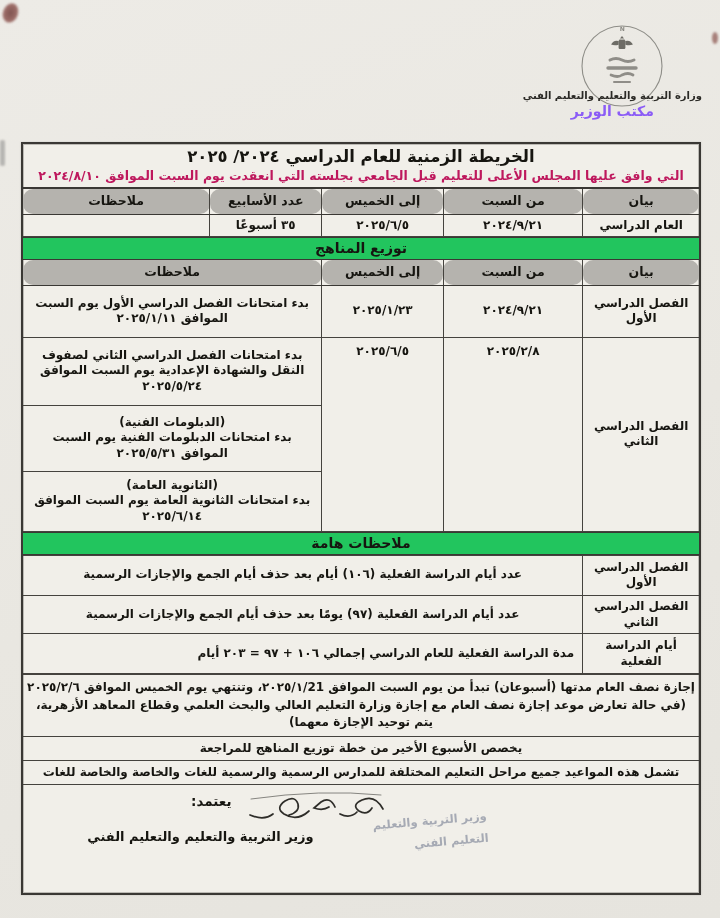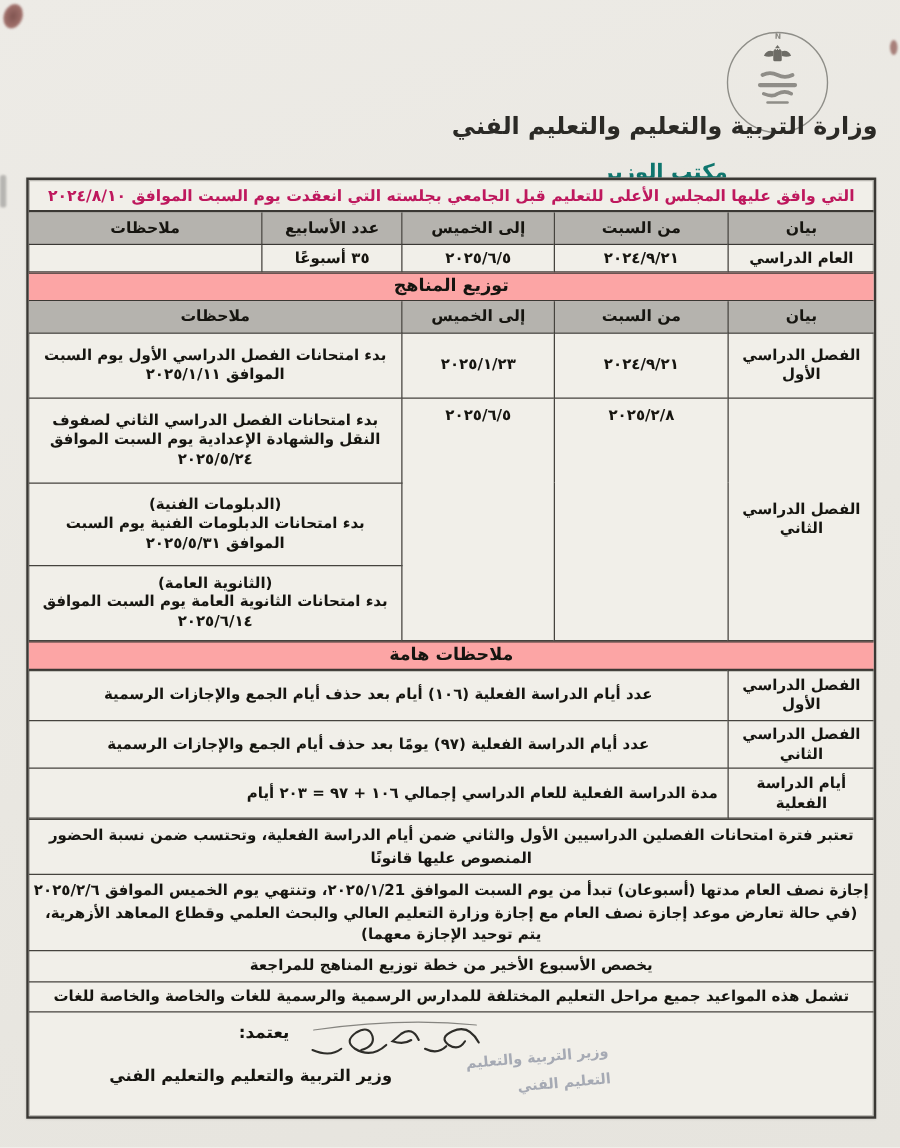--- a/index.html
+++ b/index.html
@@ -15,45 +15,45 @@
   
   .artifact { position:absolute; border-radius:50%; filter:blur(1px); }
   .a1 { left:3px; top:3px; width:15px; height:20px; background:radial-gradient(#5d2320,#8a4a45 70%,transparent); opacity:.75; transform:rotate(20deg); }
   .a2 { left:712px; top:32px; width:6px; height:12px; background:#7a3a34; opacity:.6; }
   .a3 { left:0px; top:140px; width:5px; height:26px; background:#555; opacity:.35; border-radius:2px; }
 
   
   .doc-header { position:relative; height:142px; }
   .seal { position:absolute; top:24px; right:56px; width:84px; height:84px; opacity:.88; }
   .head-text { position:absolute; top:90px; right:18px; text-align:center; }
-  .ministry { font-size:19px; font-weight:700; color:#2b2a26; letter-spacing:.2px; }
-  .office { font-size:17px; font-weight:700; color:#0f766e; margin-top:16px; }
+  .ministry { font-size:10px; font-weight:700; color:#2b2a26; letter-spacing:.2px; }
+  .office { font-size:14px; font-weight:700; color:#8b5cf6; margin-top:2px; }
 
   
   .frame {
     position:absolute; left:21px; right:19px; top:142px; height:753px;
     border:2.5px solid #3a3834;
     box-shadow: inset 0 0 0 1px rgba(90,88,82,.35), 0 0 2px rgba(0,0,0,.15);
     background:#f1efe9;
     overflow:hidden;
   }
 
   .title-box { border-bottom:2px solid #3a3834; padding:3px 6px 4px; }
   .main-title { font-size:16.5px; font-weight:700; text-align:center; letter-spacing:.2px; }
   .subtitle { font-size:12.5px; font-weight:700; text-align:center; margin-top:2px; color:#be185d; }
 
   table.tbl { width:100%; border-collapse:collapse; table-layout:fixed; }
   .tbl th, .tbl td { border:1px solid #45433e; font-size:12px; font-weight:700; text-align:center; vertical-align:middle; padding:3px 4px; line-height:1.32; }
-  .tbl th { background:#b5b3ae; font-size:12.5px; padding:4px 2px; border-bottom:1.5px solid #3a3834; }
+  .tbl th { background:#b5b3ae; font-size:12.5px; padding:4px 2px; border-bottom:1.5px solid #3a3834;border-radius:10px; }
   .tbl tr:first-child th { border-top:none; }
   .tbl th:first-child, .tbl td:first-child { border-right:none;margin-top:12px; }
   .tbl th:last-child, .tbl td:last-child { border-left:none; }
 
   .secbar {
-    background:#fca5a5; border-top:1.5px solid #3a3834; border-bottom:1.5px solid #3a3834;
+    background:#22c55e; border-top:1.5px solid #3a3834; border-bottom:1.5px solid #3a3834;
     text-align:center; font-size:14px; font-weight:700; padding:2px 0 3px; letter-spacing:.3px;
   }
 
   .t2 td.vtop { vertical-align:top; padding-top:6px; }
   .t2 td.lbl2 { vertical-align:middle; }
   .note-title { font-weight:700; }
   .t3 td.txt-right { text-align:right; padding-right:8px; }
 
   .par { border-top:1px solid #45433e; font-size:12px; font-weight:700; text-align:center; padding:4px 8px; line-height:1.45; }
   .p2 { padding:4px 4px; }
@@ -101,20 +101,21 @@
   </div>
   <div class="head-text">
     <div class="ministry">وزارة التربية والتعليم والتعليم الفني</div>
     <div class="office">مكتب الوزير</div>
   </div>
 </header>
 
 <main class="frame">
 
   <section class="title-box">
+    <h1 class="main-title">الخريطة الزمنية للعام الدراسي ٢٠٢٤/ ٢٠٢٥</h1>
     <div class="subtitle">التي وافق عليها المجلس الأعلى للتعليم قبل الجامعي بجلسته التي انعقدت يوم السبت الموافق ٢٠٢٤/٨/١٠</div>
   </section>
 
   <table class="tbl t1">
     <colgroup>
       <col style="width:17.2%">
         <col style="width:20.6%">
         <col style="width:18%">
         <col style="width:16.6%">
         <col style="width:27.6%">
@@ -200,21 +201,20 @@
         <td style="height:38px">الفصل الدراسي الثاني</td>
         <td>عدد أيام الدراسة الفعلية (٩٧) يومًا بعد حذف أيام الجمع والإجازات الرسمية</td>
       </tr>
       <tr>
         <td style="height:40px">أيام الدراسة الفعلية</td>
         <td class="txt-right">مدة الدراسة الفعلية للعام الدراسي إجمالي ١٠٦ + ٩٧ = ٢٠٣ أيام</td>
       </tr>
     </tbody>
   </table>
 
-  <div class="par p1">تعتبر فترة امتحانات الفصلين الدراسيين الأول والثاني ضمن أيام الدراسة الفعلية، وتحتسب ضمن نسبة الحضور المنصوص عليها قانونًا</div>
   <div class="par p2">إجازة نصف العام مدتها (أسبوعان) تبدأ من يوم السبت الموافق ٢٠٢٥/١/21، وتنتهي يوم الخميس الموافق ٢٠٢٥/٢/٦ (في حالة تعارض موعد إجازة نصف العام مع إجازة وزارة التعليم العالي والبحث العلمي وقطاع المعاهد الأزهرية، يتم توحيد الإجازة معهما)</div>
   <div class="par p3">يخصص الأسبوع الأخير من خطة توزيع المناهج للمراجعة</div>
   <div class="par p4">تشمل هذه المواعيد جميع مراحل التعليم المختلفة للمدارس الرسمية والرسمية للغات والخاصة والخاصة للغات</div>
 
   <div class="sigrow">
     <div class="approve">يعتمد:</div>
     <svg class="sig-script" width="160" height="46" viewBox="0 0 160 46">
       <g stroke="#2e2d29" stroke-width="1.7" fill="none" stroke-linecap="round">
         <path d="M152 24 q-8 -15 -21 -9 q-11 5 -3 11 q8 5 13 -3"></path>
         <path d="M126 27 q-7 7 -17 2"></path>

